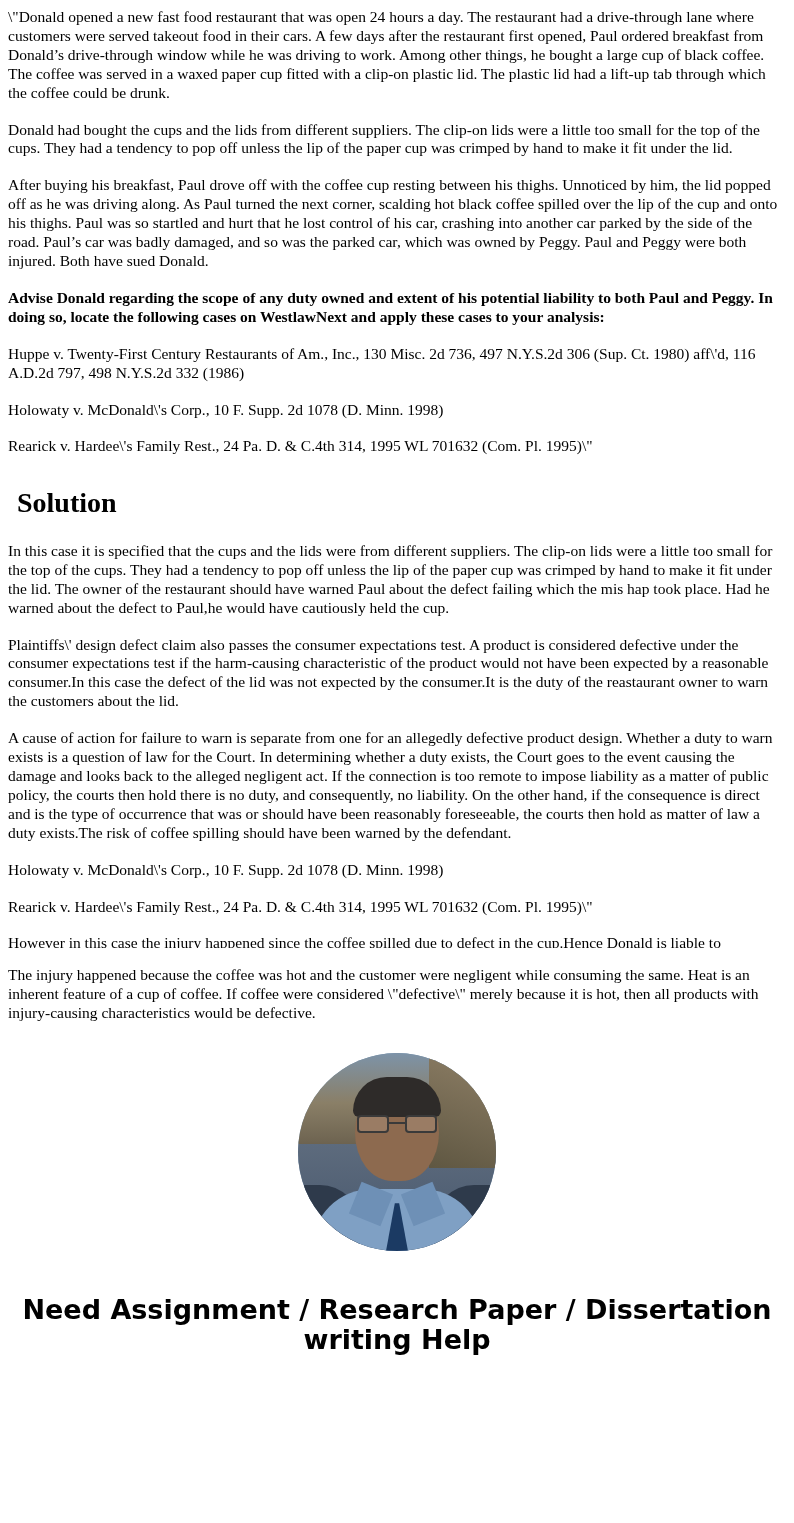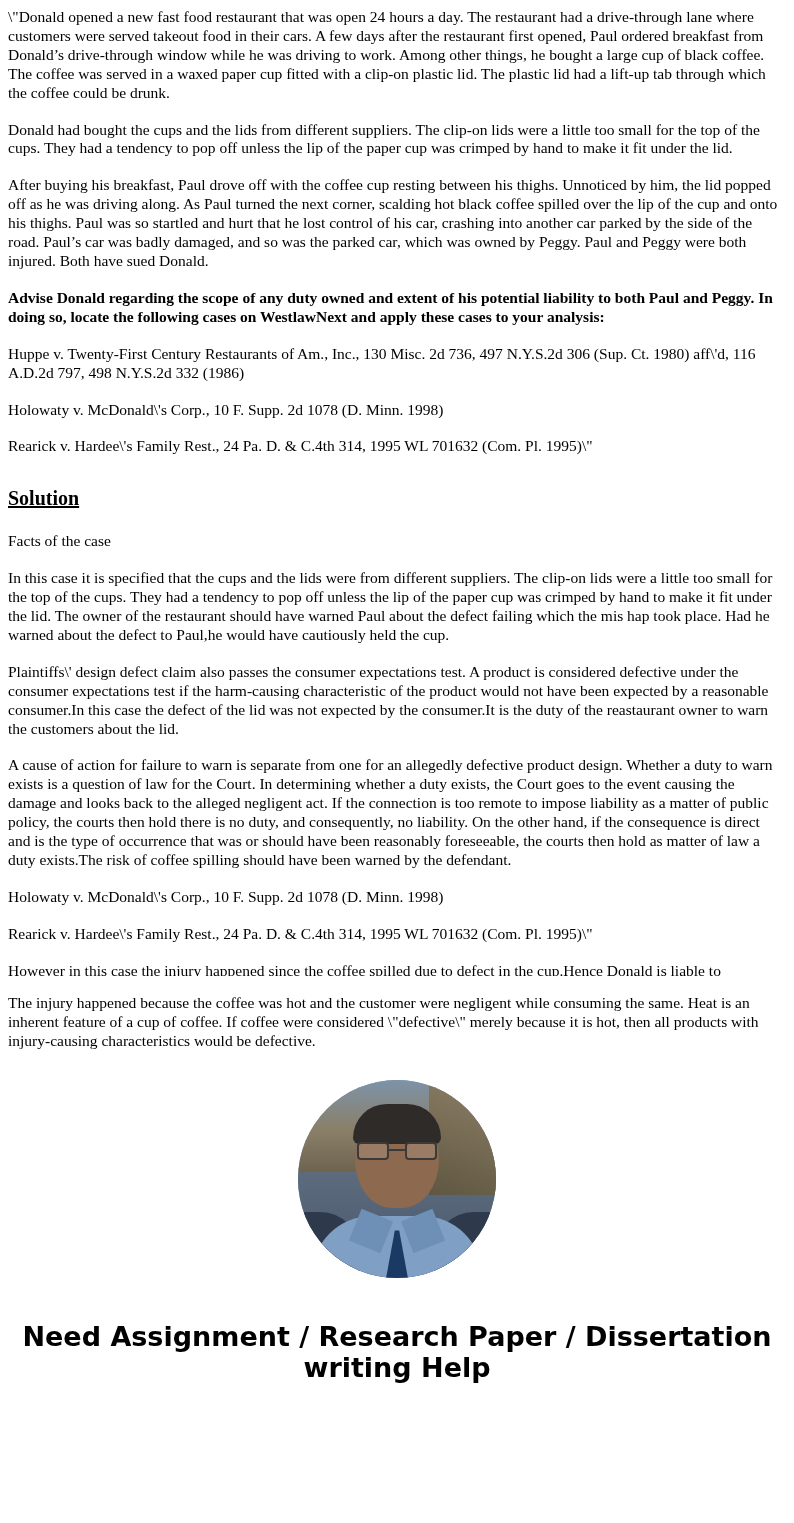--- a/index.html
+++ b/index.html
@@ -24,25 +24,24 @@
   p.para {
     font-size: 15.5px;
     line-height: 1.22;
     margin: 0 0 18px 0;
     text-align: left;
   }
   p.para.bold {
     font-weight: bold;
   }
   h2.section-title {
-    font-size: 20px;
+    font-size: 28px;
     font-weight: bold;
-    margin: 30px 0 22px 0;
+    margin: 30px 0 22px 9px;
     line-height: 1.2;
-    text-decoration: underline;
   }
   .clipped {
     max-height: 14px;
     overflow: hidden;
     margin-bottom: 0;
   }
   .photo-wrap {
     margin-top: 30px;
     display: flex;
     justify-content: center;
@@ -187,21 +186,20 @@
   <p class="para">\"Donald opened a new fast food restaurant that was open 24 hours a day. The restaurant had a drive-through lane where customers were served takeout food in their cars. A few days after the restaurant first opened, Paul ordered breakfast from Donald’s drive-through window while he was driving to work. Among other things, he bought a large cup of black coffee. The coffee was served in a waxed paper cup fitted with a clip-on plastic lid. The plastic lid had a lift-up tab through which the coffee could be drunk.</p>
   <p class="para">Donald had bought the cups and the lids from different suppliers. The clip-on lids were a little too small for the top of the cups. They had a tendency to pop off unless the lip of the paper cup was crimped by hand to make it fit under the lid.</p>
   <p class="para">After buying his breakfast, Paul drove off with the coffee cup resting between his thighs. Unnoticed by him, the lid popped off as he was driving along. As Paul turned the next corner, scalding hot black coffee spilled over the lip of the cup and onto his thighs. Paul was so startled and hurt that he lost control of his car, crashing into another car parked by the side of the road. Paul’s car was badly damaged, and so was the parked car, which was owned by Peggy. Paul and Peggy were both injured. Both have sued Donald.</p>
   <p class="para bold">Advise Donald regarding the scope of any duty owned and extent of his potential liability to both Paul and Peggy.  In doing so, locate the following cases on WestlawNext and apply these cases to your analysis:</p>
   <p class="para">Huppe v. Twenty-First Century Restaurants of Am., Inc., 130 Misc. 2d 736, 497 N.Y.S.2d 306 (Sup. Ct. 1980) aff\'d, 116 A.D.2d 797, 498 N.Y.S.2d 332 (1986)</p>
   <p class="para">Holowaty v. McDonald\'s Corp., 10 F. Supp. 2d 1078 (D. Minn. 1998)</p>
   <p class="para">Rearick v. Hardee\'s Family Rest., 24 Pa. D. &amp; C.4th 314, 1995 WL 701632 (Com. Pl. 1995)\"</p>
 
   <h2 class="section-title">Solution</h2>
 
-  <p class="para">Facts of the case</p>
   <p class="para">In this case it is specified that the cups and the lids were from different suppliers. The clip-on lids were a little too small for the top of the cups. They had a tendency to pop off unless the lip of the paper cup was crimped by hand to make it fit under the lid. The owner of the restaurant should have warned Paul about the defect failing which the mis hap took place. Had he warned about the defect to Paul,he would have cautiously held the cup.</p>
   <p class="para">Plaintiffs\' design defect claim also passes the consumer expectations test. A product is considered defective under the consumer expectations test if the harm-causing characteristic of the product would not have been expected by a reasonable consumer.In this case the defect of the lid was not expected by the consumer.It is the duty of the reastaurant owner to warn the customers about the lid.</p>
   <p class="para">A cause of action for failure to warn is separate from one for an allegedly defective product design. Whether a duty to warn exists is a question of law for the Court. In determining whether a duty exists, the Court goes to the event causing the damage and looks back to the alleged negligent act. If the connection is too remote to impose liability as a matter of public policy, the courts then hold there is no duty, and consequently, no liability. On the other hand, if the consequence is direct and is the type of occurrence that was or should have been reasonably foreseeable, the courts then hold as matter of law a duty exists.The risk of coffee spilling should have been warned by the defendant.</p>
   <p class="para">Holowaty v. McDonald\'s Corp., 10 F. Supp. 2d 1078 (D. Minn. 1998)</p>
   <p class="para">Rearick v. Hardee\'s Family Rest., 24 Pa. D. &amp; C.4th 314, 1995 WL 701632 (Com. Pl. 1995)\"</p>
   <p class="para clipped">However in this case the injury happened since the coffee spilled due to defect in the cup.Hence Donald is liable to</p>
   <p class="para">The injury happened because the coffee was hot and the customer were negligent while consuming the same. Heat is an inherent feature of a cup of coffee. If coffee were considered \"defective\" merely because it is hot, then all products with injury-causing characteristics would be defective.</p>
 
   <div class="photo-wrap">
     <div class="avatar">

